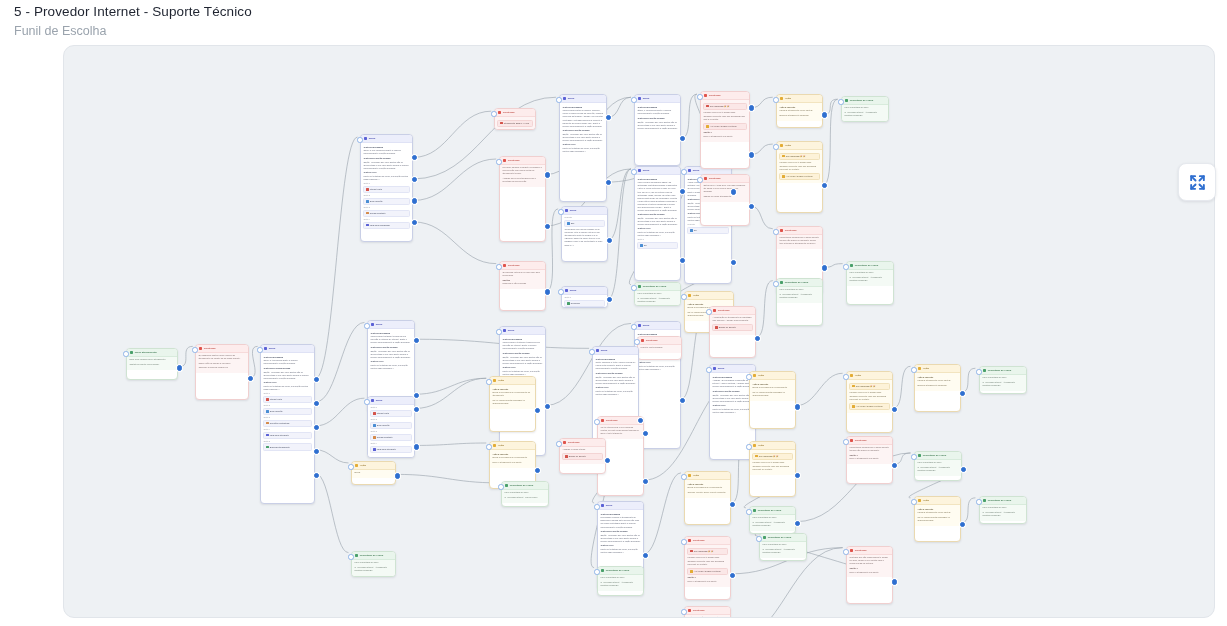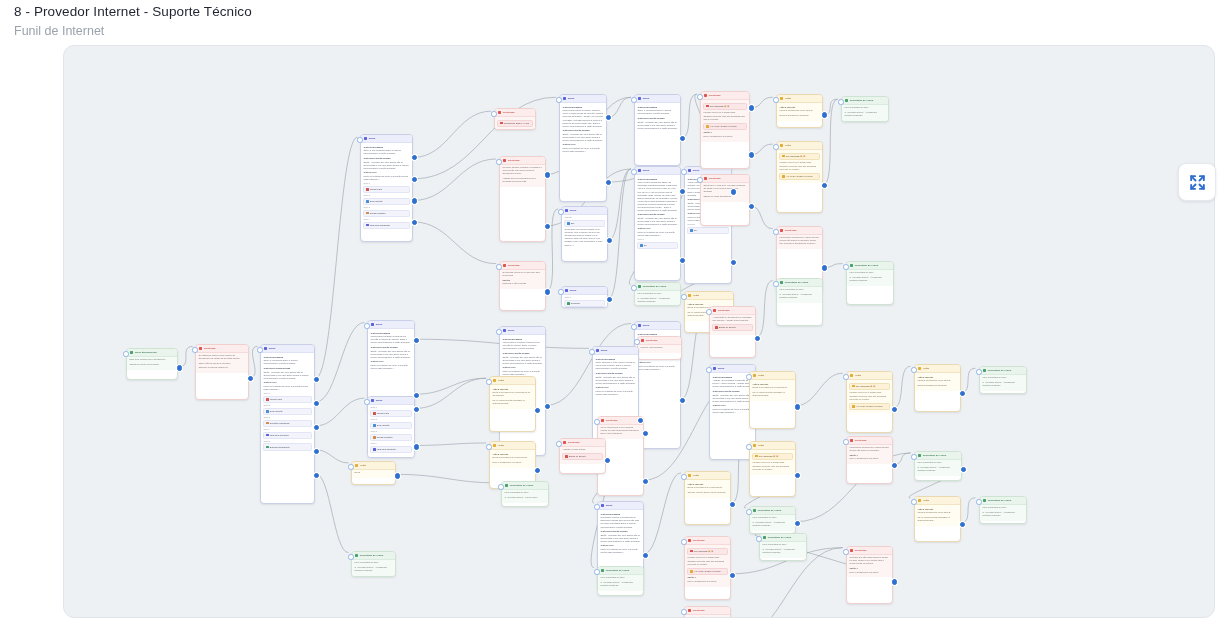--- a/index.html
+++ b/index.html
@@ -112,22 +112,22 @@
     background:#2f6fd0; border:1.1px solid #2f6fd0;
     box-shadow:0 0 0 1px rgba(255,255,255,.9);
   }
 </style>
 </head>
 <body>
 
 <div class="page">
 
   <div class="hdr">
-    <div class="hdr-title">8 - Provedor Internet - Suporte Técnico</div>
-    <div class="hdr-sub">Funil de Internet</div>
+    <div class="hdr-title">5 - Provedor Internet - Suporte Técnico</div>
+    <div class="hdr-sub">Funil de Escolha</div>
   </div>
 
   <div class="canvas" id="canvas">
     <svg class="edges" id="edges" viewBox="0 0 1152 573" preserveAspectRatio="none">
         <path d="M 115.2 321.84 C 129.2 321.84, 115 301.4, 129 301.4" fill="none" stroke="#9aa3ad" stroke-width="0.75" opacity="0.85"></path>
         <path d="M 186.2 332.72 C 200.2 332.72, 180 301.4, 194 301.4" fill="none" stroke="#9aa3ad" stroke-width="0.75" opacity="0.85"></path>
         <path d="M 252.2 333.2 C 271.01 333.2, 275.19 91.4, 294 91.4" fill="none" stroke="#9aa3ad" stroke-width="0.75" opacity="0.85"></path>
         <path d="M 252.2 357.2 C 274.15999999999997 357.2, 279.04 277.4, 301 277.4" fill="none" stroke="#9aa3ad" stroke-width="0.75" opacity="0.85"></path>
         <path d="M 252.2 381.2 C 274.15999999999997 381.2, 279.04 353.4, 301 353.4" fill="none" stroke="#9aa3ad" stroke-width="0.75" opacity="0.85"></path>
         <path d="M 252.2 405.2 C 266.96 405.2, 270.24 418.4, 285 418.4" fill="none" stroke="#9aa3ad" stroke-width="0.75" opacity="0.85"></path>

